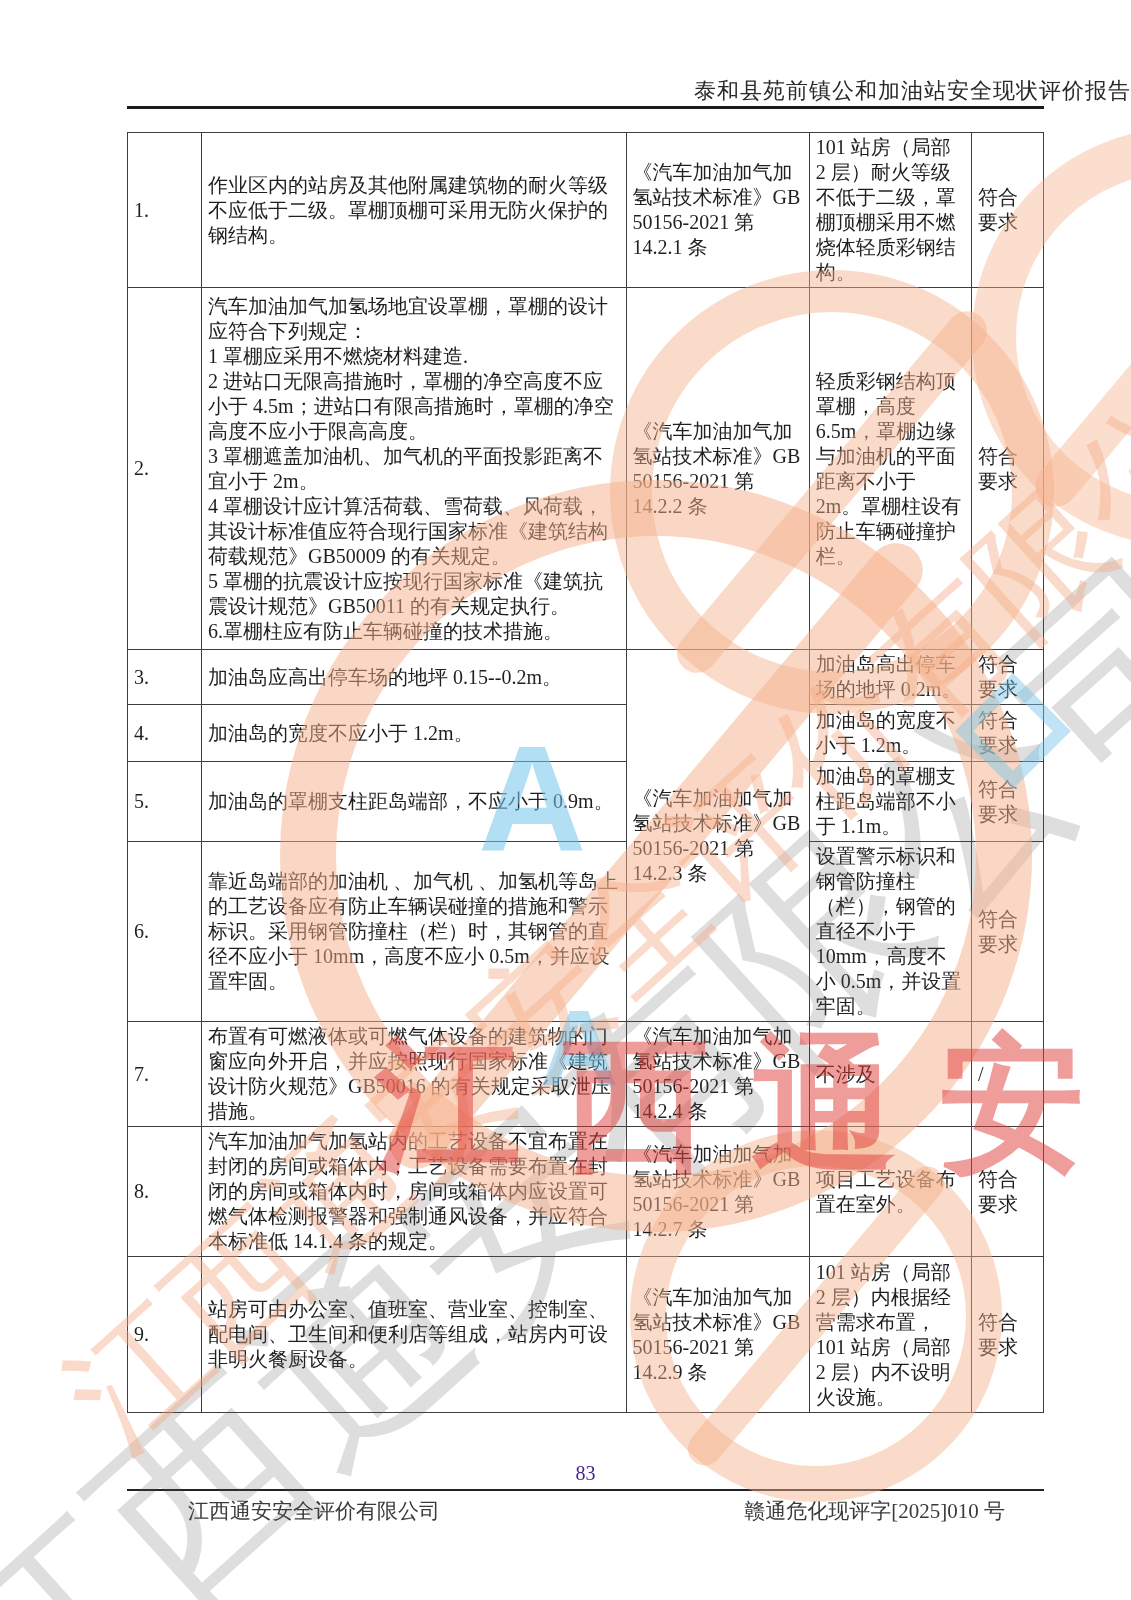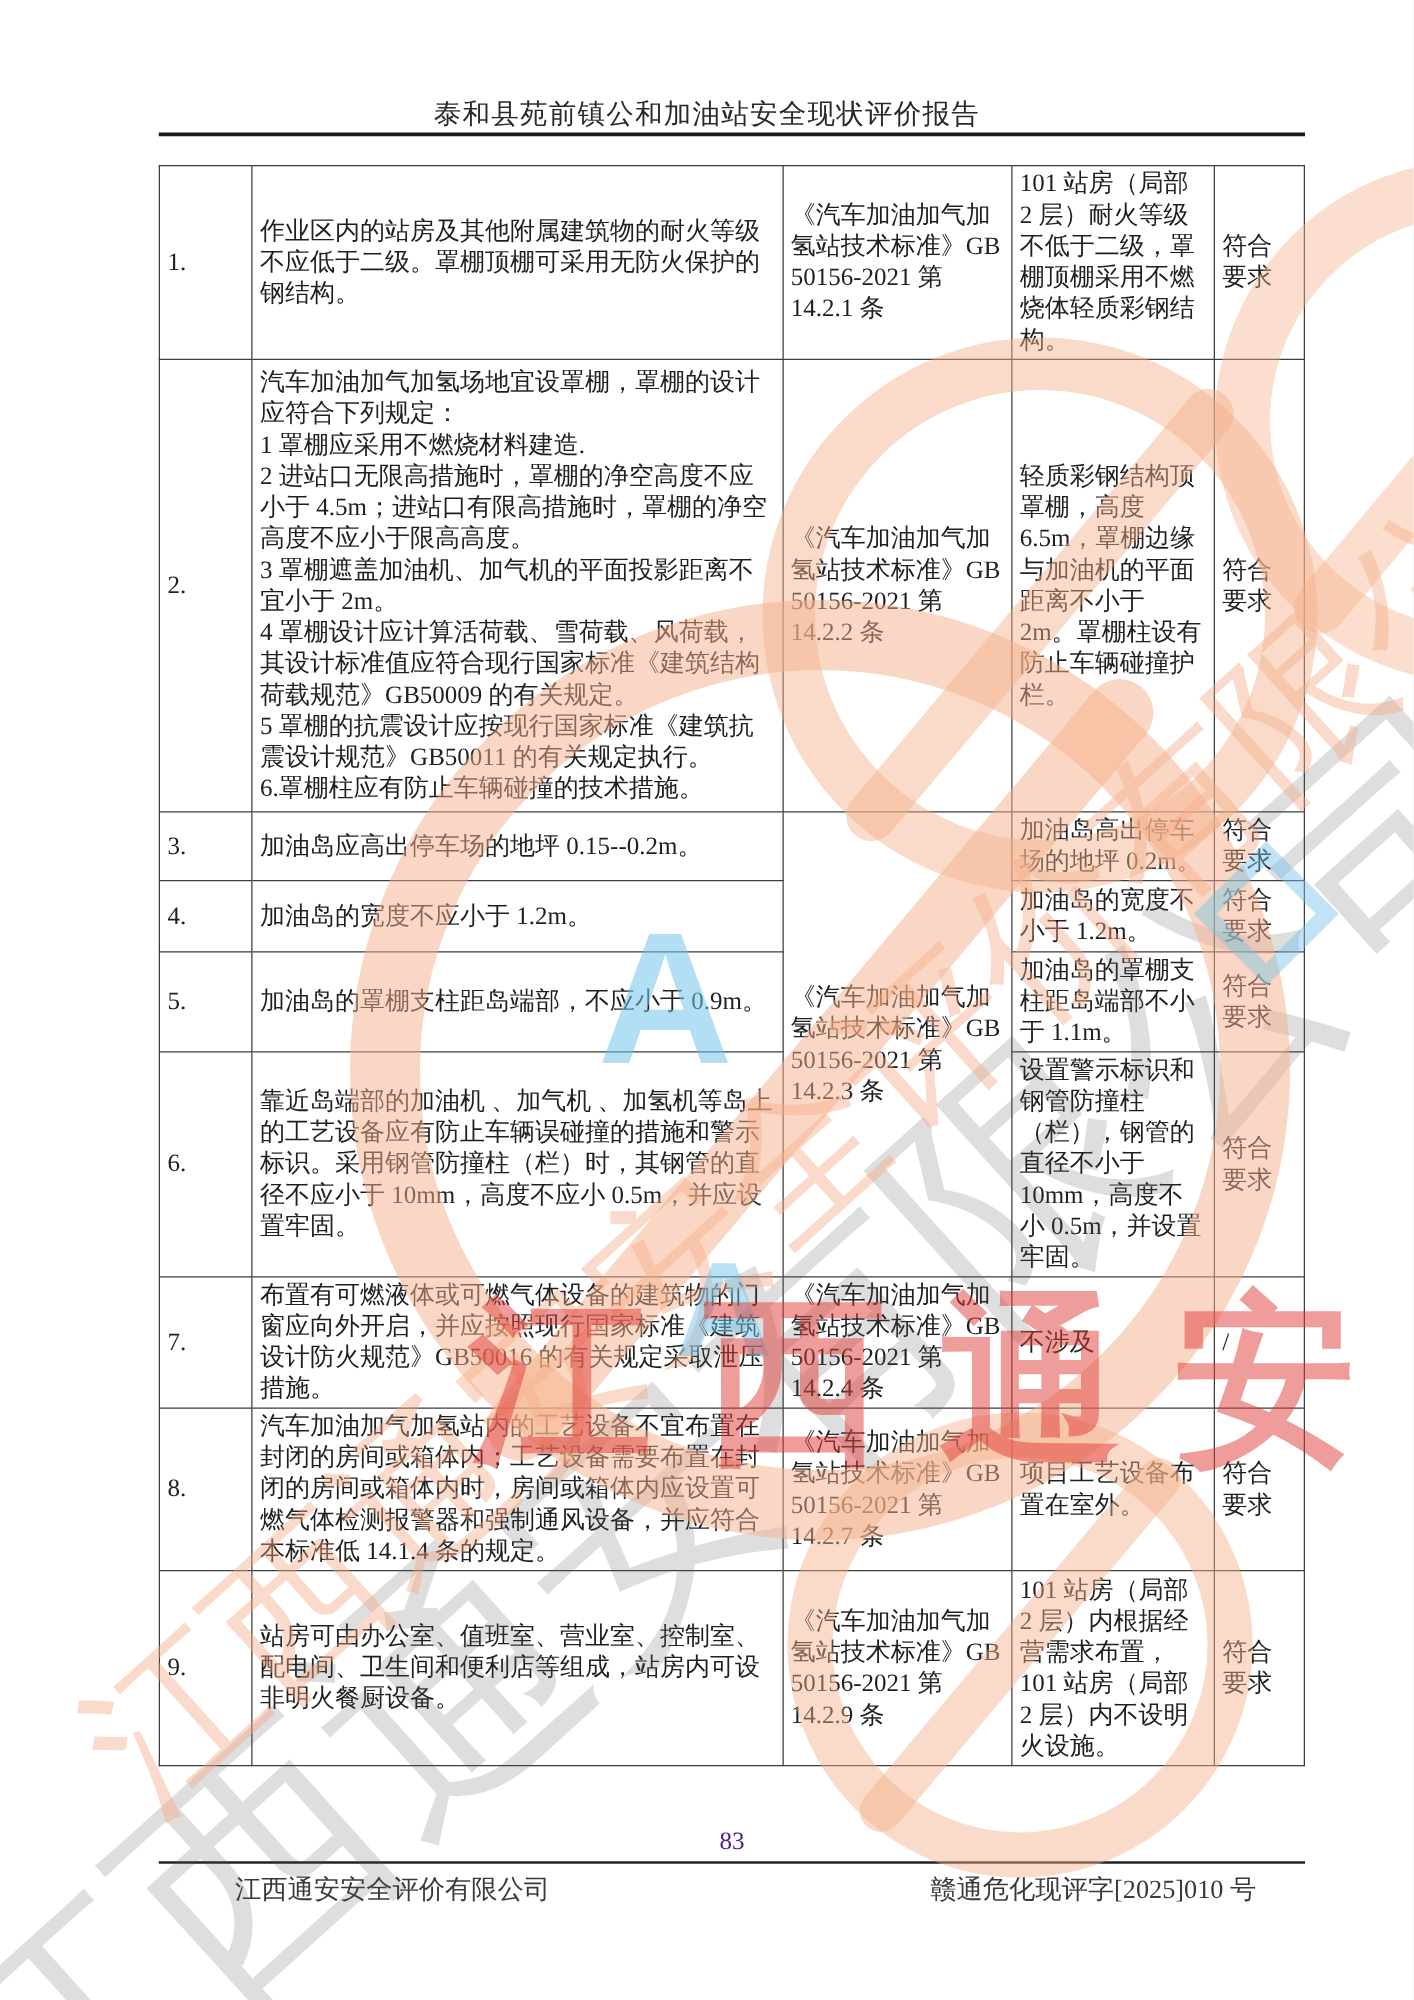--- a/index.html
+++ b/index.html
@@ -8,21 +8,21 @@
     width:1131px;height:1600px;
     margin:0 auto;
     background:#ffffff;
     overflow:hidden;
     font-family:"Liberation Serif","DejaVu Serif",serif;
     color:#222;
   }
   
   .doc-title{
     position:absolute;left:0;top:76px;width:1131px;
-    text-align:center;font-size:22px;letter-spacing:1px;color:#2a2a2a;
+    text-align:right;font-size:22px;letter-spacing:1px;color:#2a2a2a;
   }
   .header-rule{
     position:absolute;left:127px;top:106px;width:917px;height:3px;
     background:#1c1c1c;
   }
   
   .eval-table{
     position:absolute;left:127px;top:132px;
     width:917px;table-layout:fixed;border-collapse:collapse;
   }

